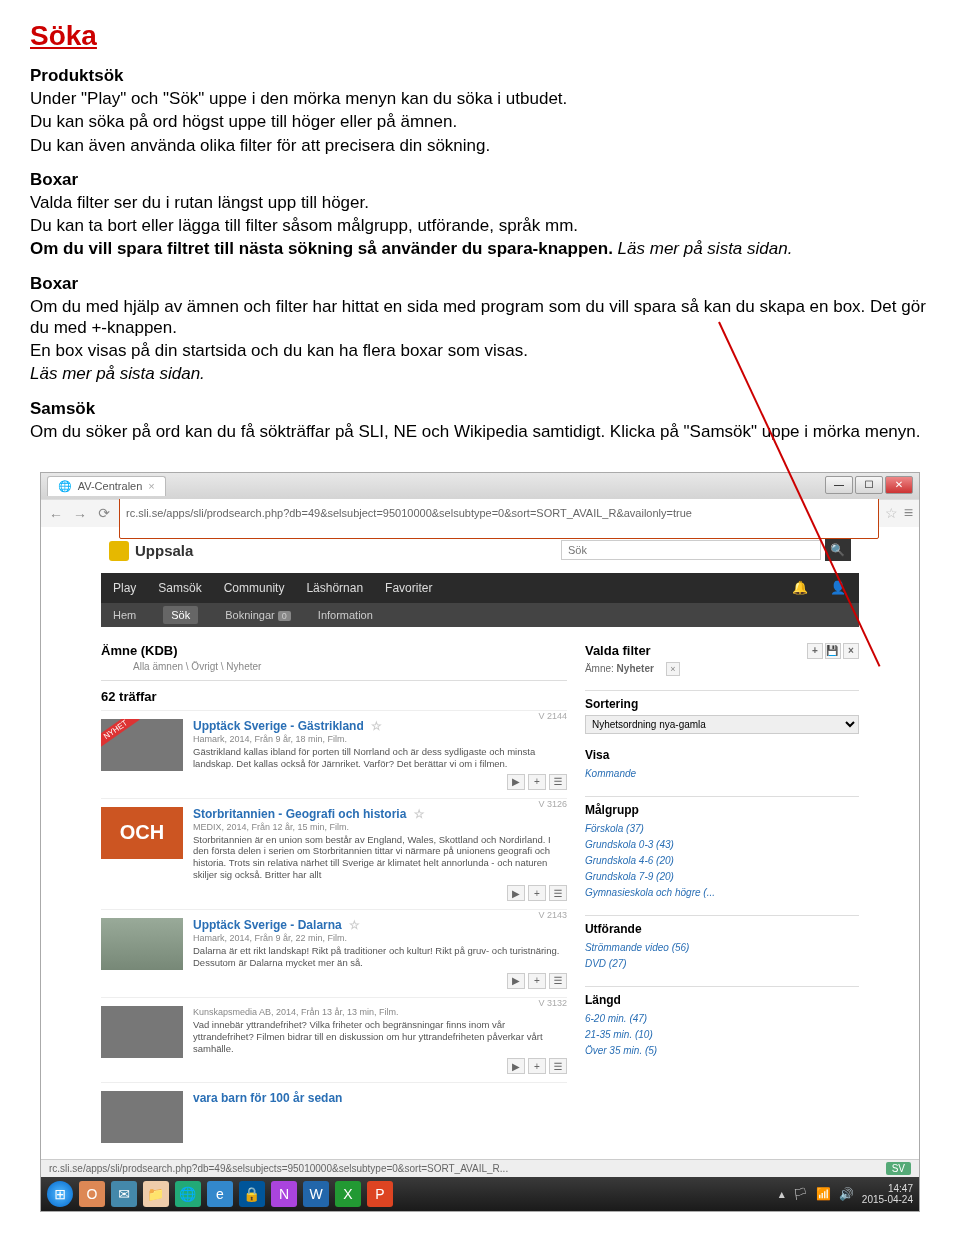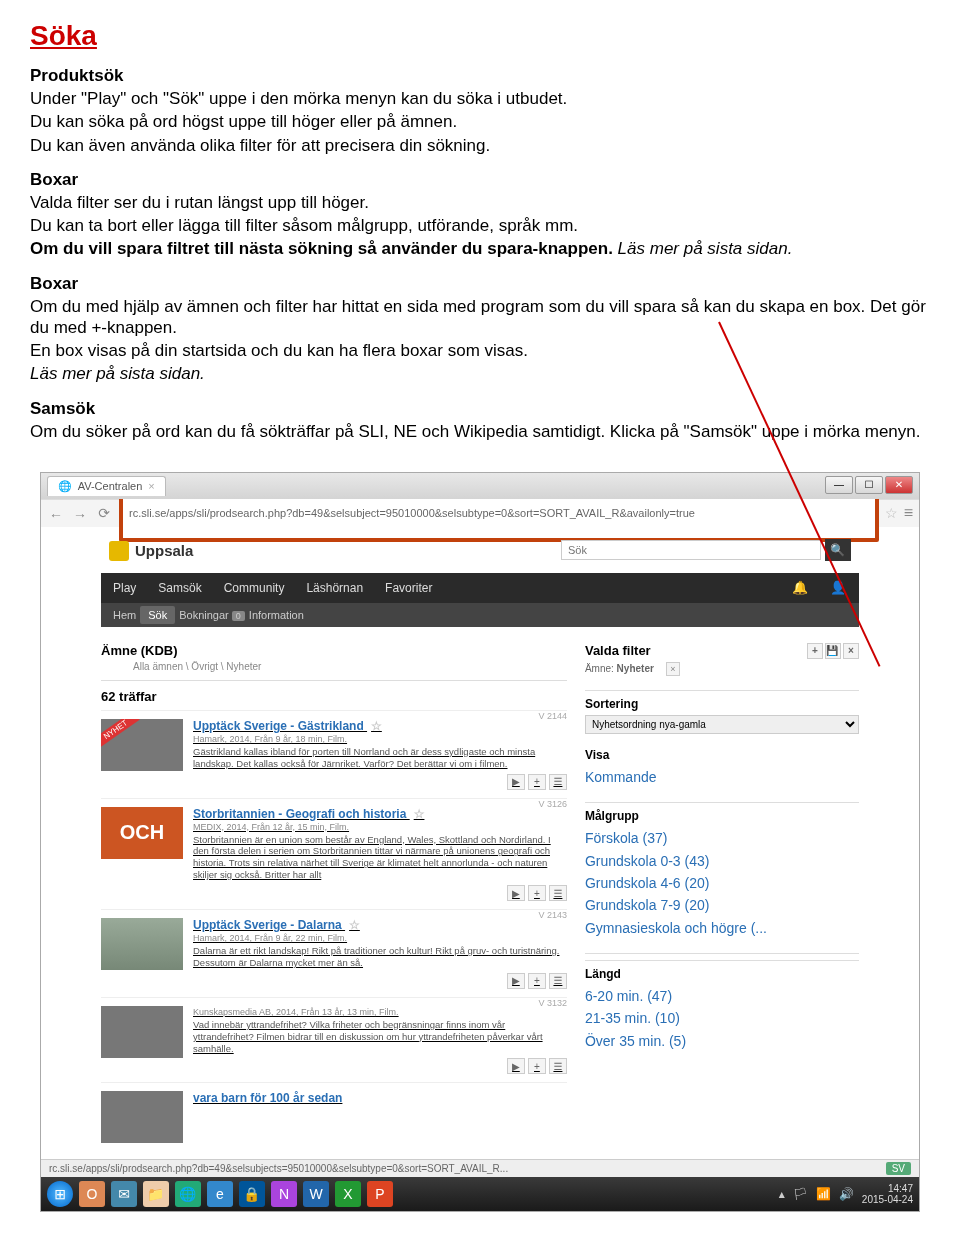--- a/index.html
+++ b/index.html
@@ -16,70 +16,70 @@
   .red-line { position: absolute; width: 2px; background: #c00; height: 380px; top: -150px; right: 200px; transform: rotate(-25deg); transform-origin: top; z-index: 50; }
 
   .browser { border: 1px solid #aaa; background: #eee; font-size: 11px; }
   .tabbar { display: flex; align-items: center; background: linear-gradient(#e8e8e8,#d4d4d4); height: 26px; padding: 0 6px; position: relative; }
   .tabbar .tab { background: #fff; border: 1px solid #bbb; border-bottom: none; border-radius: 3px 3px 0 0; padding: 3px 10px; font-size: 11px; color: #555; display: flex; align-items: center; gap: 6px; }
   .tabbar .win-ctrl { position: absolute; right: 6px; top: 3px; display: flex; gap: 2px; }
   .tabbar .win-btn { width: 28px; height: 18px; background: linear-gradient(#f6f6f6,#d8d8d8); border: 1px solid #999; border-radius: 2px; display: flex; align-items: center; justify-content: center; font-size: 10px; }
   .tabbar .win-btn.close { background: linear-gradient(#e88,#c33); color: #fff; }
   .addr { display: flex; align-items: center; background: #f4f4f4; height: 28px; padding: 0 6px; gap: 6px; border-top: 1px solid #ddd; }
   .addr .nav-icon { width: 18px; height: 18px; display: flex; align-items: center; justify-content: center; color: #888; font-size: 14px; }
-  .addr .url { flex: 1; background: #fff; border: 4px solid #c2410c; border-radius: 2px; padding: 19px 6px; font-size: 11px; color: #666; overflow: hidden; white-space: nowrap; }
+  .addr .url { flex: 1; background: #fff; border: 1px solid #c2410c; border-radius: 2px; padding: 19px 6px; font-size: 11px; color: #666; overflow: hidden; white-space: nowrap; }
   .addr .star { color: #bbb; font-size: 14px; }
   .addr .menu { color: #888; font-size: 16px; }
 
   .site { background: #fff; padding: 0 60px; }
   .site-head { display: flex; align-items: flex-end; padding: 12px 8px; gap: 10px; }
   .logo { display: flex; align-items: center; gap: 6px; font-weight: bold; color: #333; font-size: 15px; }
   .logo-icon { width: 20px; height: 20px; background: #e6b800; border-radius: 3px; }
   .search-row { margin-left: auto; display: flex; align-items: center; gap: 4px; }
   .search-row input { border: 1px solid #ccc; padding: 3px 6px; width: 260px; font-size: 11px; }
   .search-btn { width: 26px; height: 22px; background: #333; color: #fff; border: none; display: flex; align-items: center; justify-content: center; font-size: 12px; }
 
   .nav-main { background: #2a2a2a; color: #ddd; display: flex; align-items: center; padding: 0 12px; height: 30px; gap: 22px; font-size: 12px; }
   .nav-main .spacer { flex: 1; }
   .nav-main .ic { color: #ccc; font-size: 13px; }
-  .nav-sub { background: #444; color: #ccc; display: flex; align-items: center; padding: 0 12px; height: 24px; gap: 4px; font-size: 11px; }
+  .nav-sub { background: #444; color: #ccc; display: flex; align-items: center; padding: 0 12px; height: 24px; gap: 27px; font-size: 11px; }
   .nav-sub .sel { background: #666; padding: 3px 8px; border-radius: 2px; color: #fff; }
 
   .content { display: flex; gap: 18px; padding: 16px 0 8px 0; }
   .left-col { flex: 1.7; min-width: 0; }
   .right-col { flex: 1; min-width: 0; }
 
   .panel-h { font-weight: bold; font-size: 13px; margin-bottom: 3px; display: flex; align-items: center; }
   .panel-h .tools { margin-left: auto; display: flex; gap: 2px; }
   .mini-btn { width: 16px; height: 16px; border: 1px solid #ccc; background: #f4f4f4; font-size: 10px; display: flex; align-items: center; justify-content: center; color: #666; }
   .crumb { font-size: 10px; color: #888; margin-bottom: 8px; margin-left: 32px; }
   .hr { border-top: 1px solid #ddd; margin: 6px 0; }
 
   .hits { font-size: 13px; font-weight: bold; margin: 8px 0 6px 0; }
 
   .result { display: flex; gap: 10px; padding: 8px 0; border-top: 1px solid #eee; position: relative; }
   .thumb { width: 82px; height: 52px; background: #777; flex-shrink: 0; position: relative; overflow: hidden; }
   .thumb .nyhet { position: absolute; top: 0; left: 0; background: #d33; color: #fff; font-size: 8px; padding: 1px 12px; transform: rotate(-35deg) translate(-12px,-2px); }
   .thumb.och { background: #cc5522; display: flex; align-items: center; justify-content: center; color: #fff; font-weight: bold; font-size: 20px; }
   .thumb.gray { background: linear-gradient(#9a9,#787); }
-  .res-body { flex: 1; min-width: 0; text-decoration: underline; }
+  .res-body { flex: 1; min-width: 0; }
   .res-title { color: #2a6fb5; font-size: 12px; font-weight: bold; }
   .res-title .star-o { color: #ccc; font-size: 12px; margin-left: 4px; }
   .res-meta { color: #888; font-size: 9px; margin: 1px 0 2px 0; }
   .res-desc { font-size: 9.5px; color: #555; line-height: 1.25; }
   .res-id { position: absolute; right: 0; top: 0; color: #aaa; font-size: 9px; }
   .res-btns { display: flex; justify-content: flex-end; gap: 3px; margin-top: 4px; }
   .res-btns .mini-btn { width: 18px; height: 16px; }
 
   .side-block { margin-bottom: 14px; }
   .side-block h4 { font-size: 12px; font-weight: bold; margin-bottom: 4px; }
   .filter-chip { font-size: 10px; color: #666; display: flex; align-items: center; gap: 12px; }
   .filter-chip .x { width: 14px; height: 14px; border: 1px solid #ccc; background: #f4f4f4; font-size: 9px; display: flex; align-items: center; justify-content: center; color: #888; }
   .side-block select { width: 100%; border: 1px solid #ccc; font-size: 10px; padding: 2px; }
-  .side-list { font-size: 14px; color: #2a6fb5; line-height: 1.6; }
+  .side-list { font-size: 10px; color: #2a6fb5; line-height: 1.6; font-style: italic; }
 
   .status { background: #eee; border-top: 1px solid #ccc; font-size: 10px; color: #666; padding: 3px 8px; display: flex; align-items: center; }
   .status .right { margin-left: auto; }
   .status .lang { background: #5a7; color: #fff; padding: 1px 6px; border-radius: 2px; margin-left: 6px; }
 
   .taskbar { background: linear-gradient(#3a3a3a,#1a1a1a); height: 34px; display: flex; align-items: center; padding: 0 6px; gap: 6px; }
   .tb-icon { width: 26px; height: 26px; border-radius: 3px; display: flex; align-items: center; justify-content: center; font-size: 14px; color: #fff; background: rgba(255,255,255,0.05); }
   .tb-start { background: radial-gradient(circle,#5bf,#06c); border-radius: 50%; }
   .tb-right { margin-left: auto; display: flex; align-items: center; gap: 8px; color: #ddd; font-size: 10px; }
   .tray-icon { font-size: 12px; color: #ccc; }
@@ -277,20 +277,27 @@
               <div class="side-list" id="malgrupp-list">
                   <div>Förskola (37)</div>
                   <div>Grundskola 0-3 (43)</div>
                   <div>Grundskola 4-6 (20)</div>
                   <div>Grundskola 7-9 (20)</div>
                   <div>Gymnasieskola och högre (...</div>
                 </div>
             </div>
             <div class="hr"></div>
 
+            <div class="side-block">
+              <h4>Utförande</h4>
+              <div class="side-list" id="utforande-list">
+                  <div>Strömmande video (56)</div>
+                  <div>DVD (27)</div>
+                </div>
+            </div>
             <div class="hr"></div>
 
             <div class="side-block">
               <h4>Längd</h4>
               <div class="side-list" id="langd-list">
                   <div>6-20 min. (47)</div>
                   <div>21-35 min. (10)</div>
                   <div>Över 35 min. (5)</div>
                 </div>
             </div>

